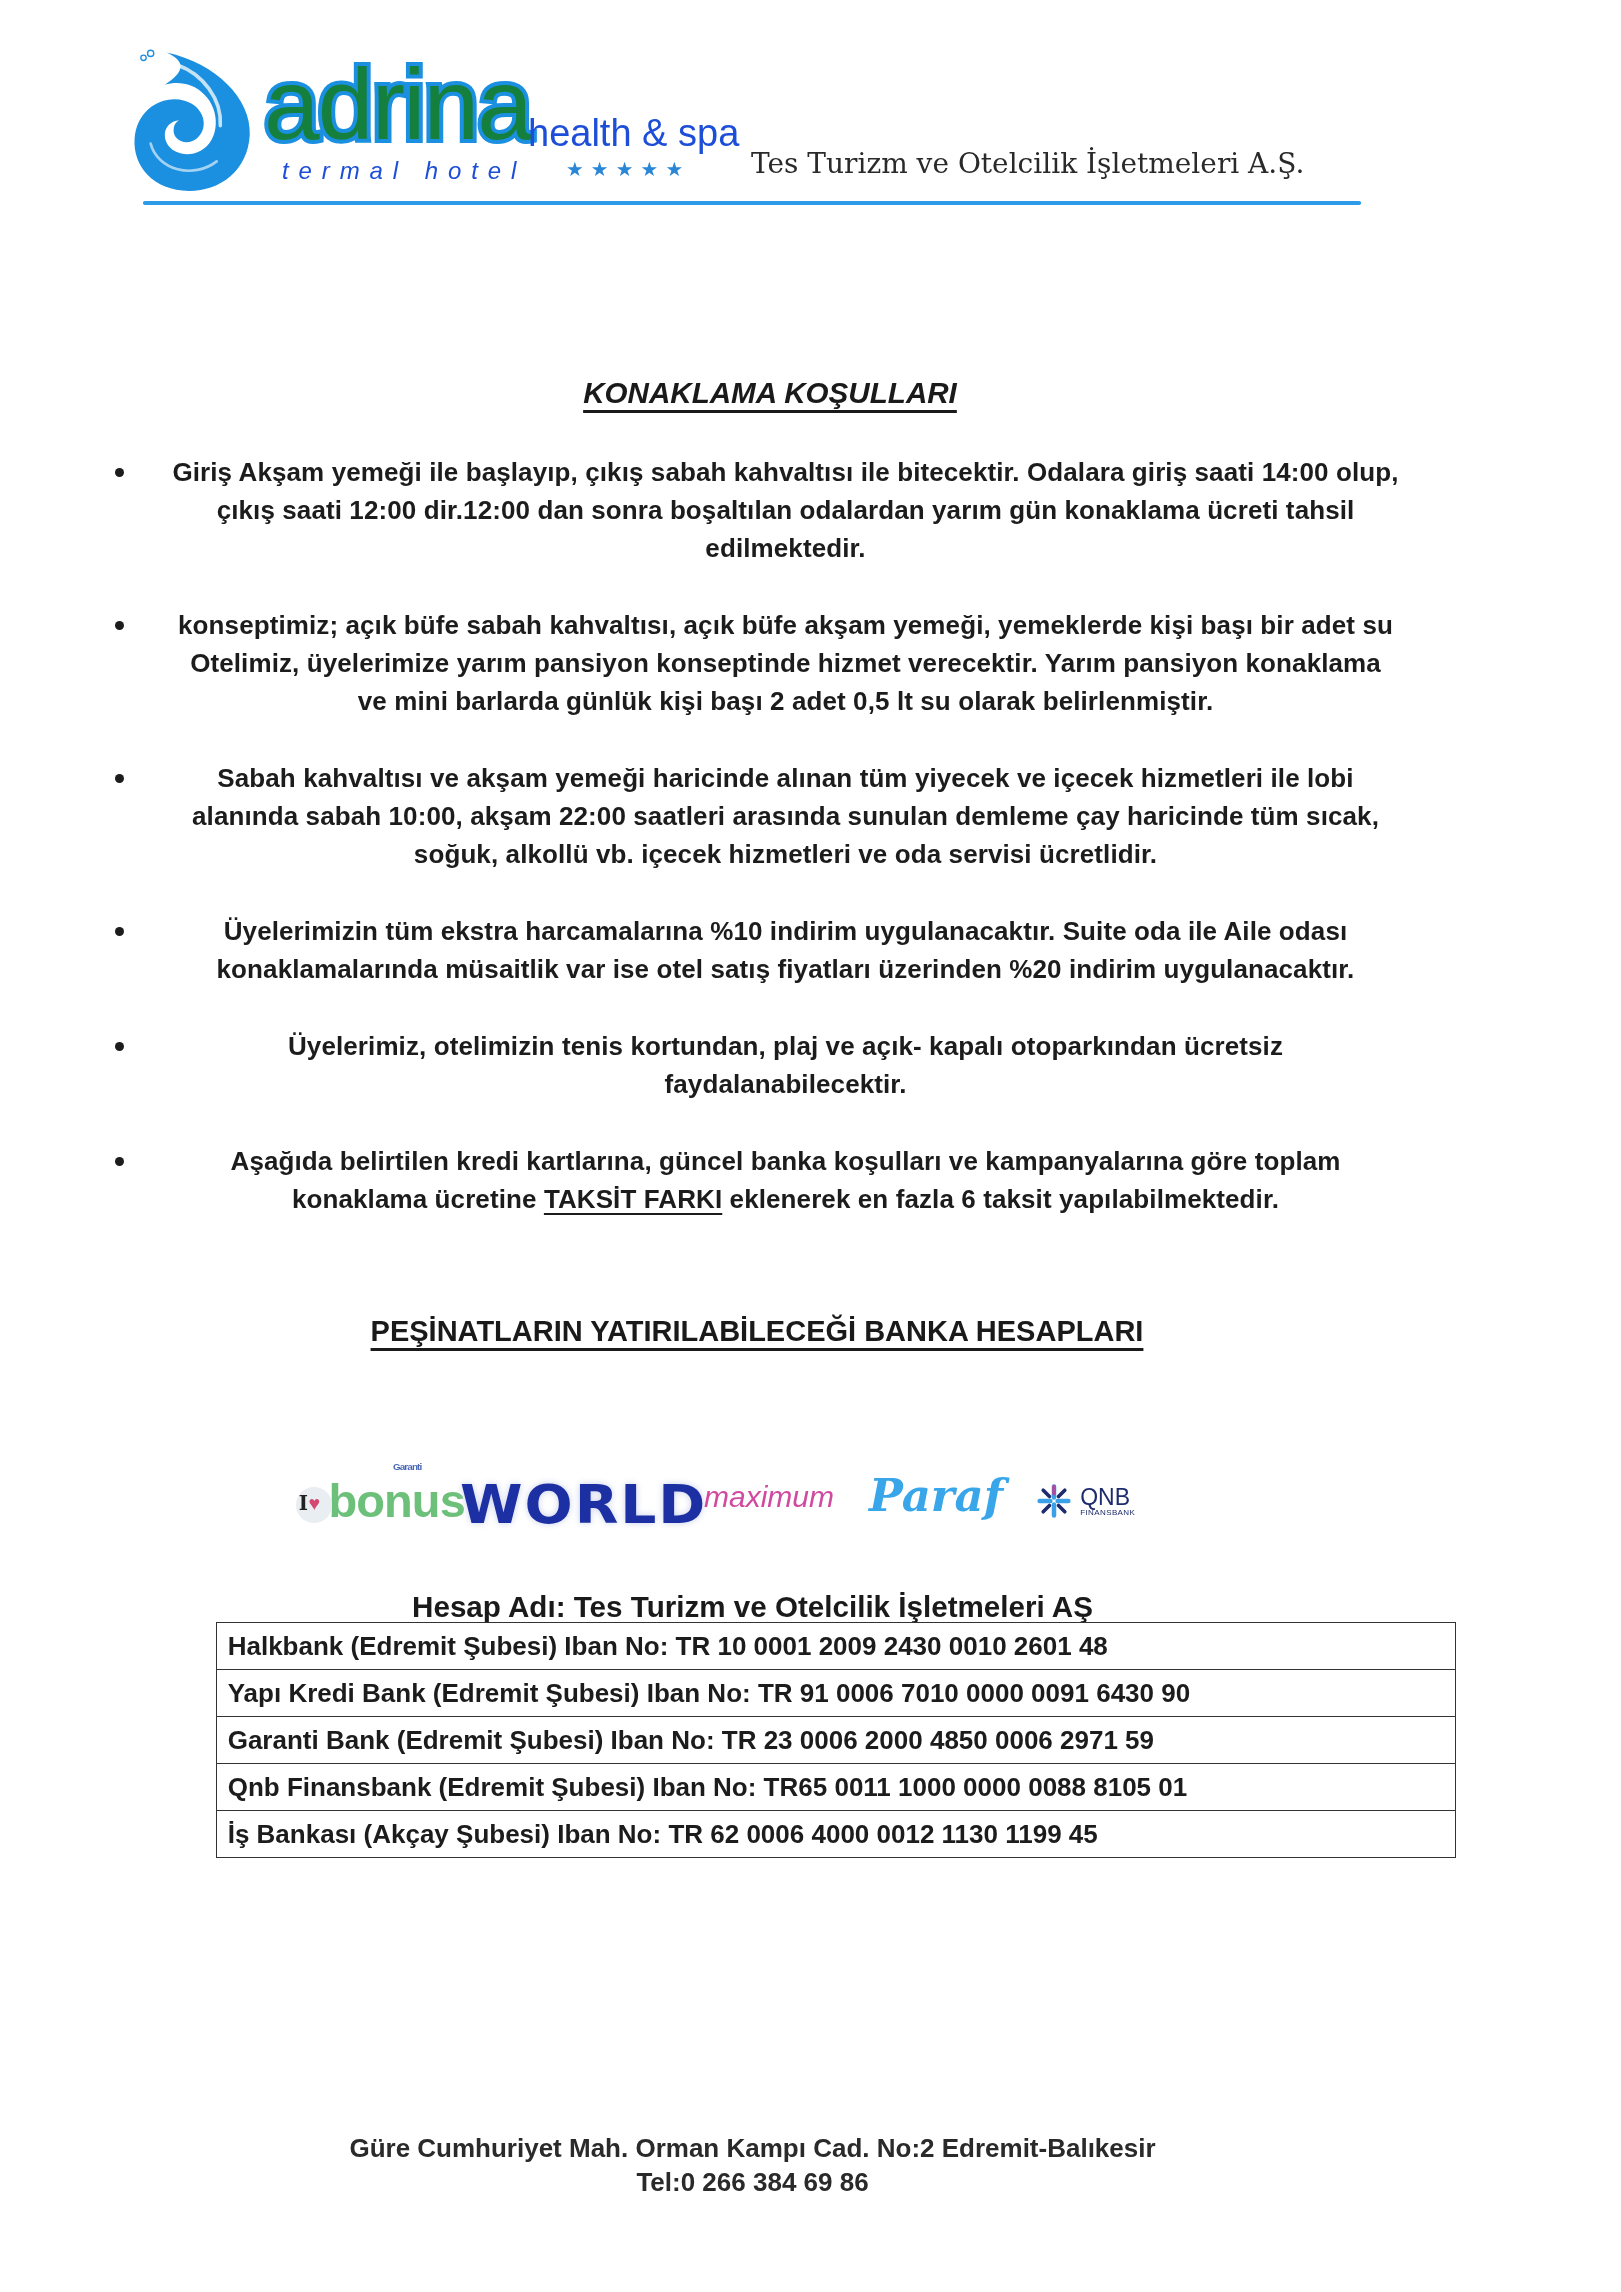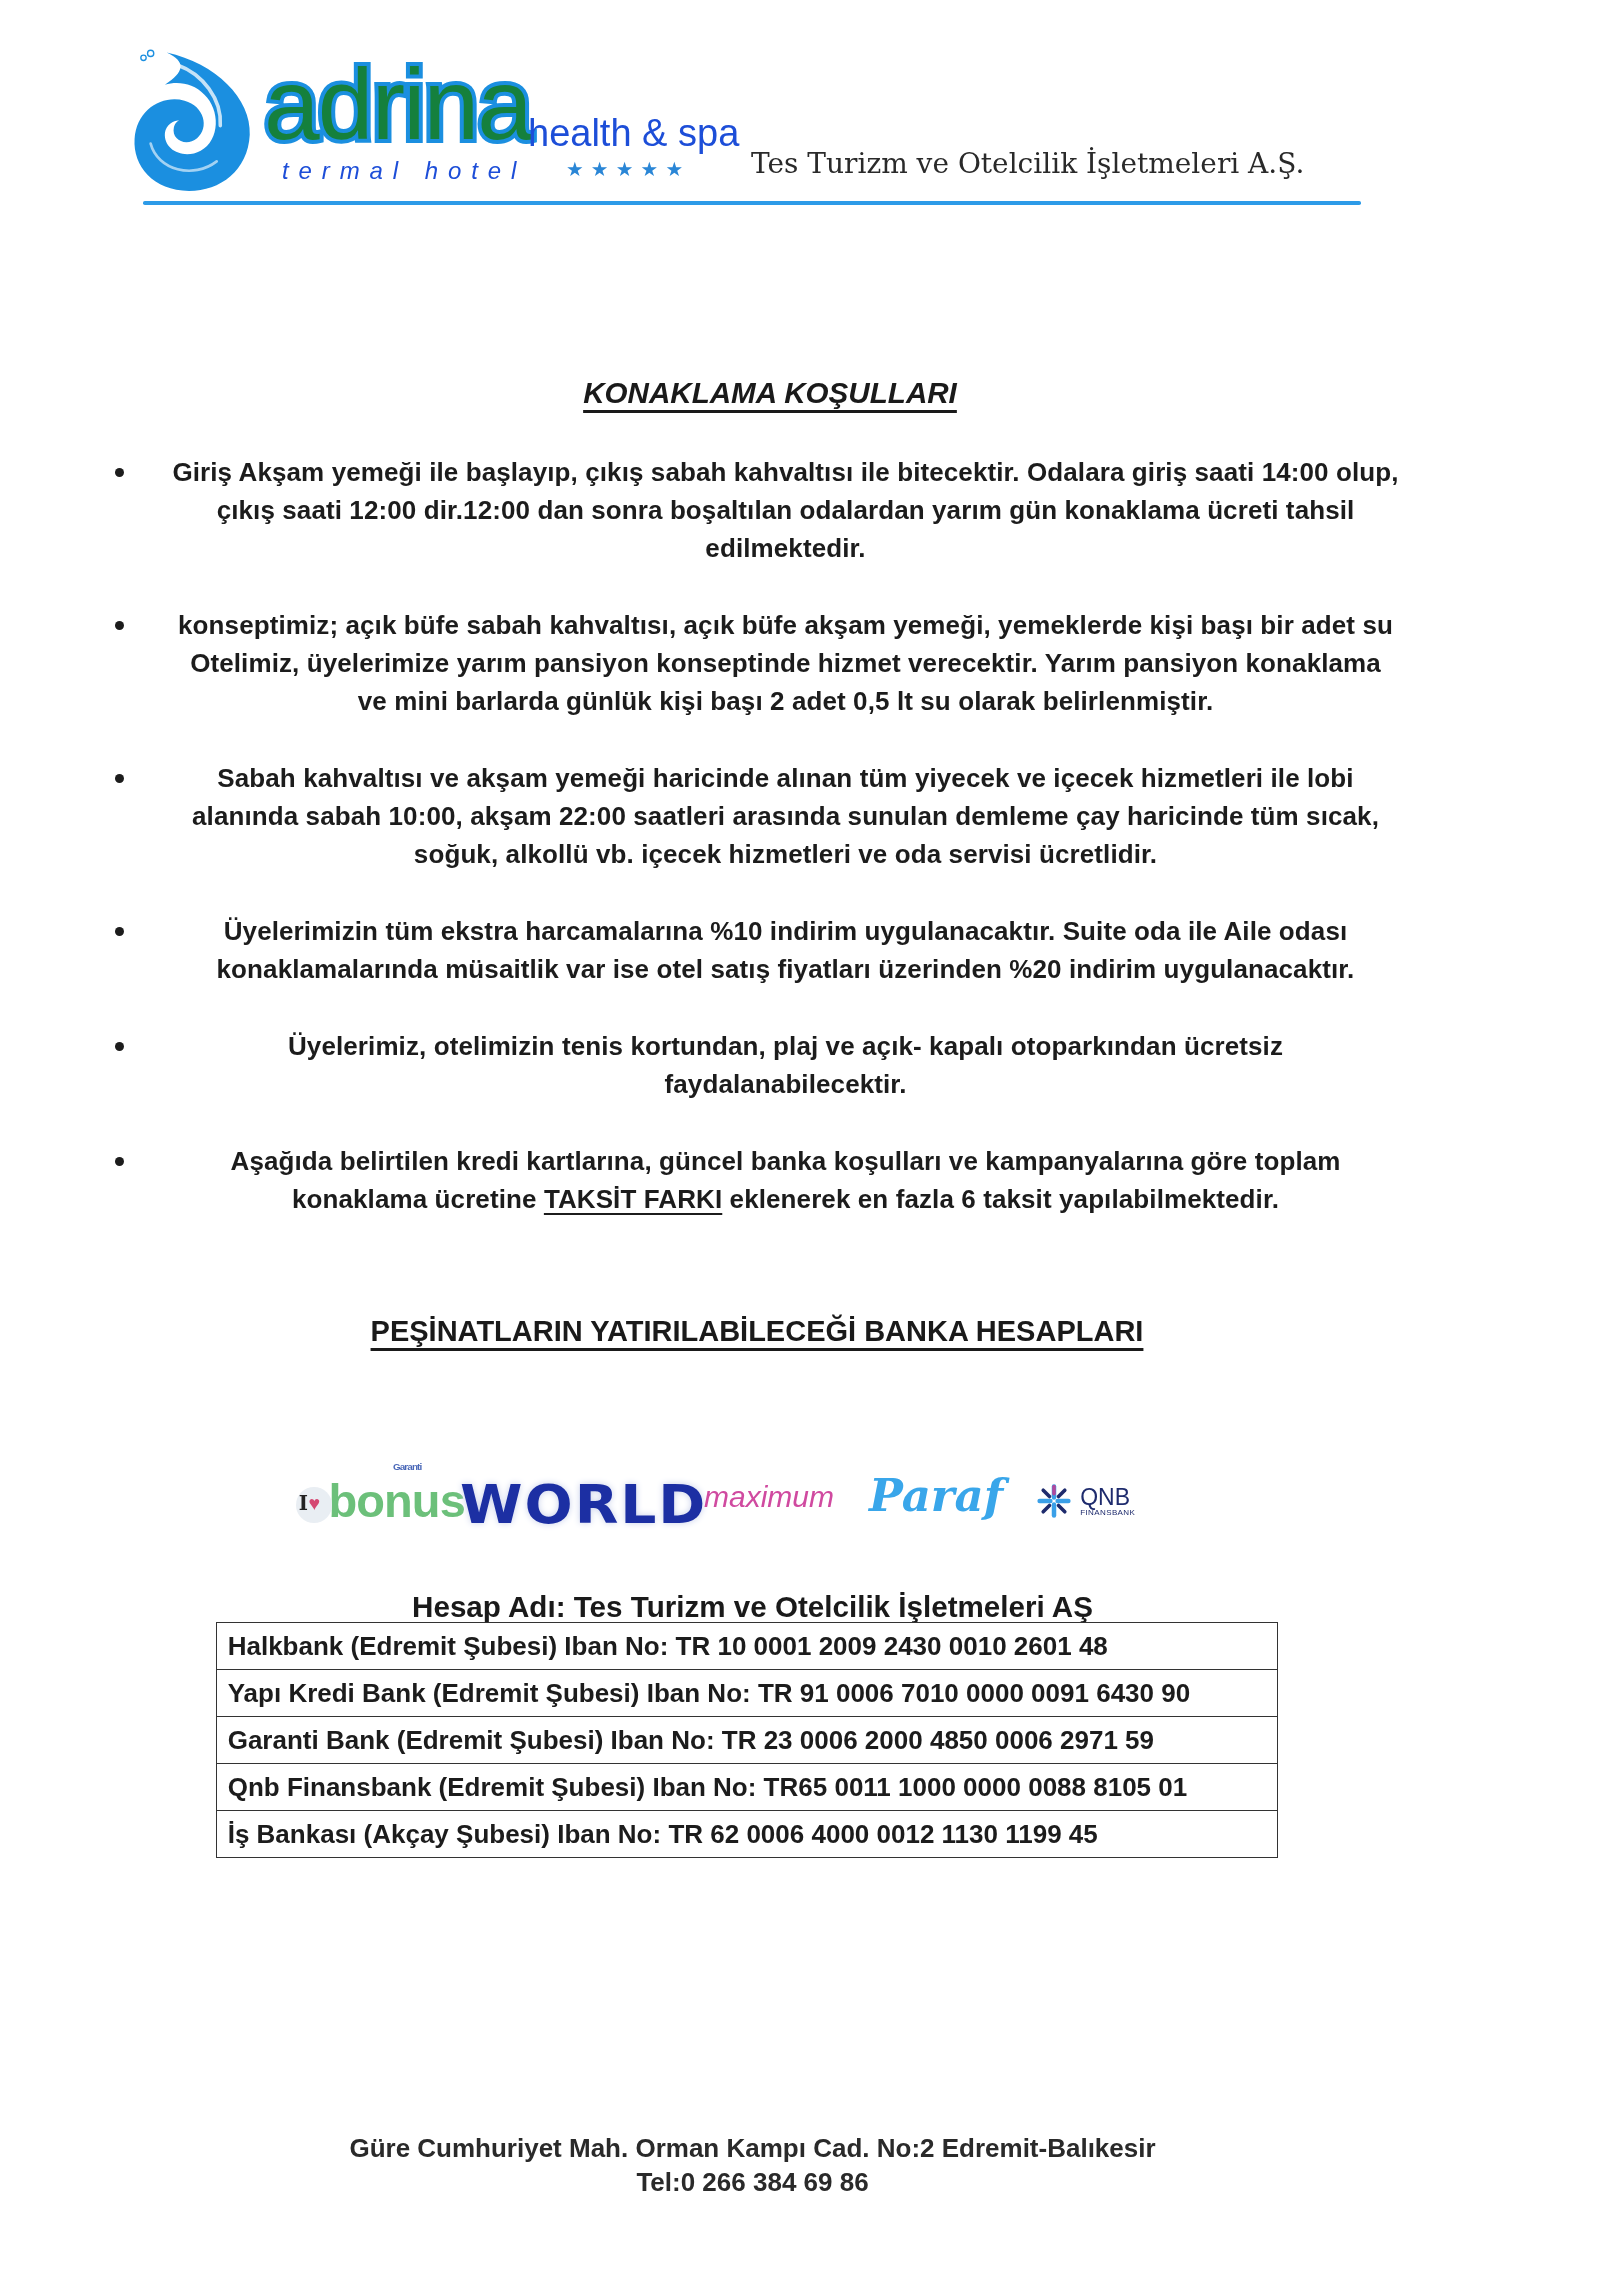--- a/index.html
+++ b/index.html
@@ -58,21 +58,21 @@
              color: #39a6ea; font-weight: bold; }
     .qnb { left: 740px; top: 32px; }
     .qnb .burst { display: inline-block; width: 36px; height: 36px; vertical-align: middle; }
     .qnb .word { display: inline-block; vertical-align: middle; margin-left: 3.6px; line-height: 1; }
     .qnb .q { font-family: "Liberation Sans", sans-serif; font-size: 23px; color: #1e2b6d; display: block; }
     .qnb .f { font-family: "Liberation Sans", sans-serif; font-size: 8px; color: #1e2b6d; letter-spacing: 0.4px; display: block; }
 
     
     .account-name { position: absolute; left: 0; width: 1505px; top: 1590px; text-align: center;
                     font-family: "Liberation Sans", sans-serif; font-size: 29.6px; font-weight: bold; color: #1a1a1a; }
-    .bank-table { position: absolute; left: 216px; top: 1622px; width: 1062px; border-collapse: collapse;
+    .bank-table { position: absolute; left: 216px; top: 1622px; width: 1240px; border-collapse: collapse;
                   border: 1.8px solid #333; }
     .bank-table td { border: 1.8px solid #333; height: 47px; padding: 0 10.7px; font-family: "Liberation Sans", sans-serif;
                      font-size: 26px; font-weight: bold; color: #1c1c1c; white-space: nowrap; }
 
     
     .footer { position: absolute; left: 0; width: 1505px; top: 2131px; text-align: center;
               font-family: "Liberation Sans", sans-serif; font-size: 26px; font-weight: bold; color: #2a2a2a; line-height: 34px; }
   </style>
 </head>
 <body>

